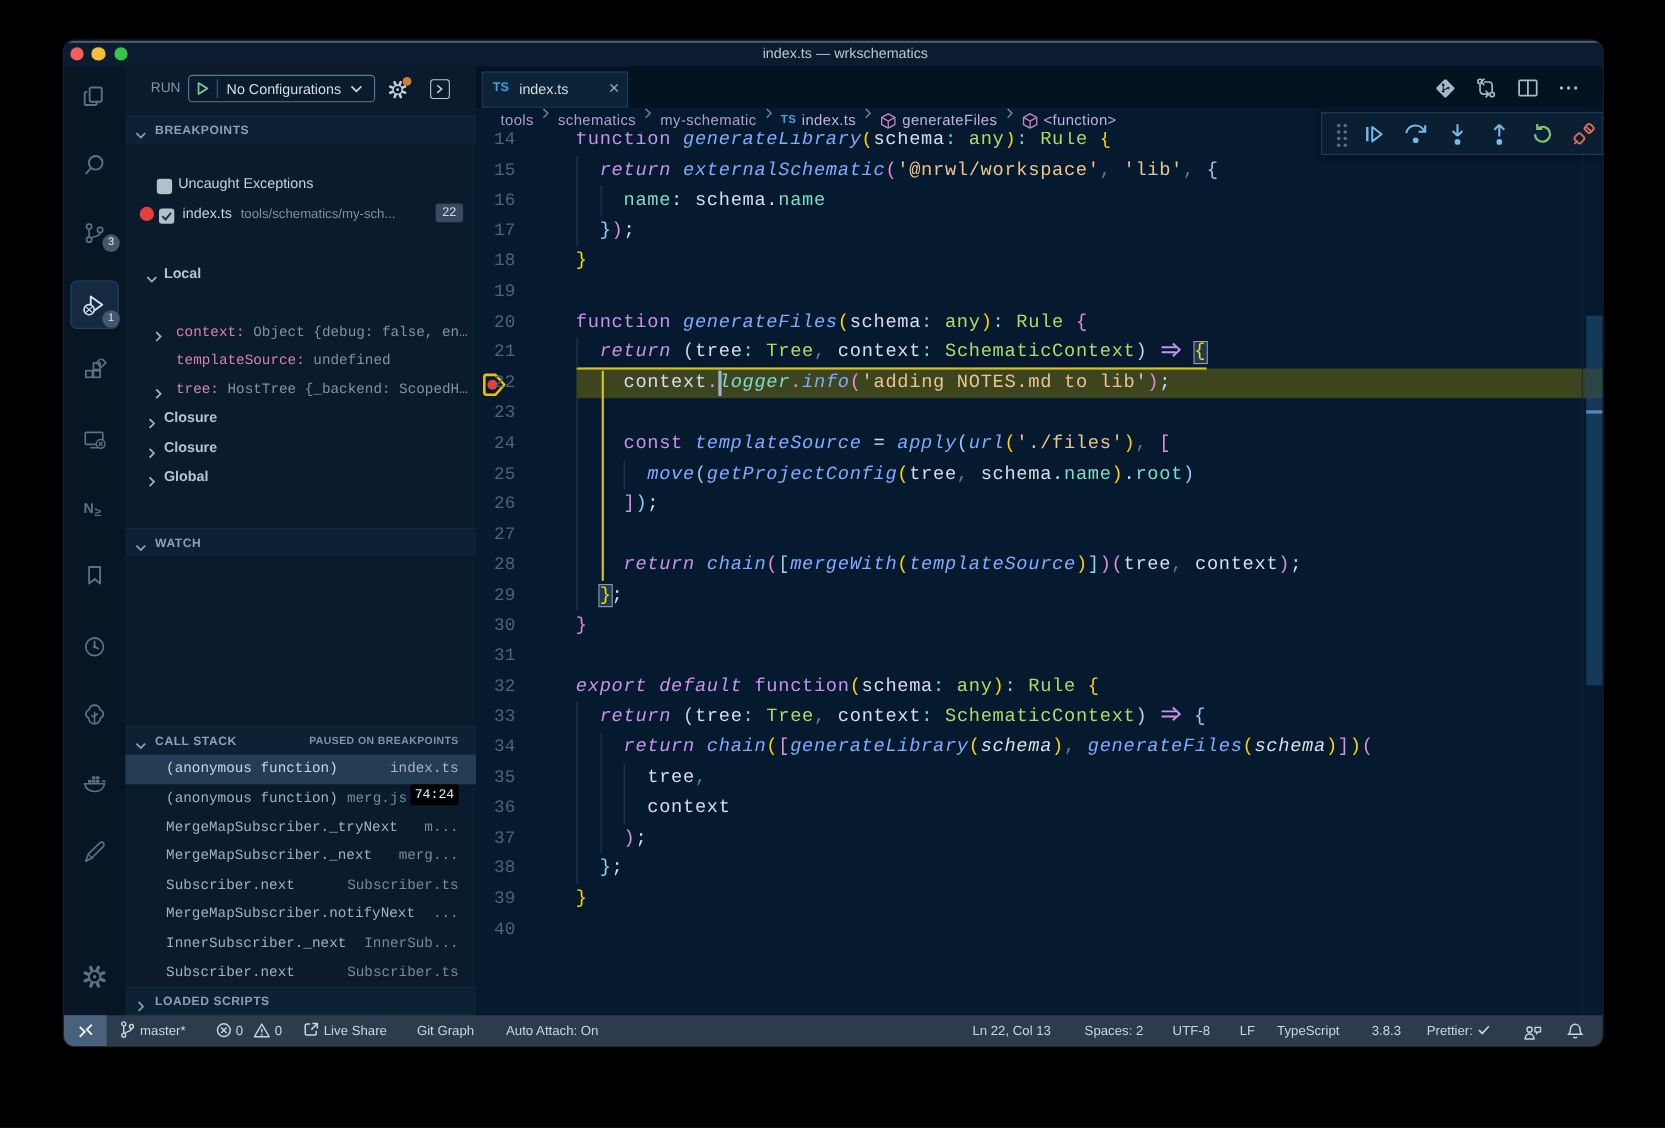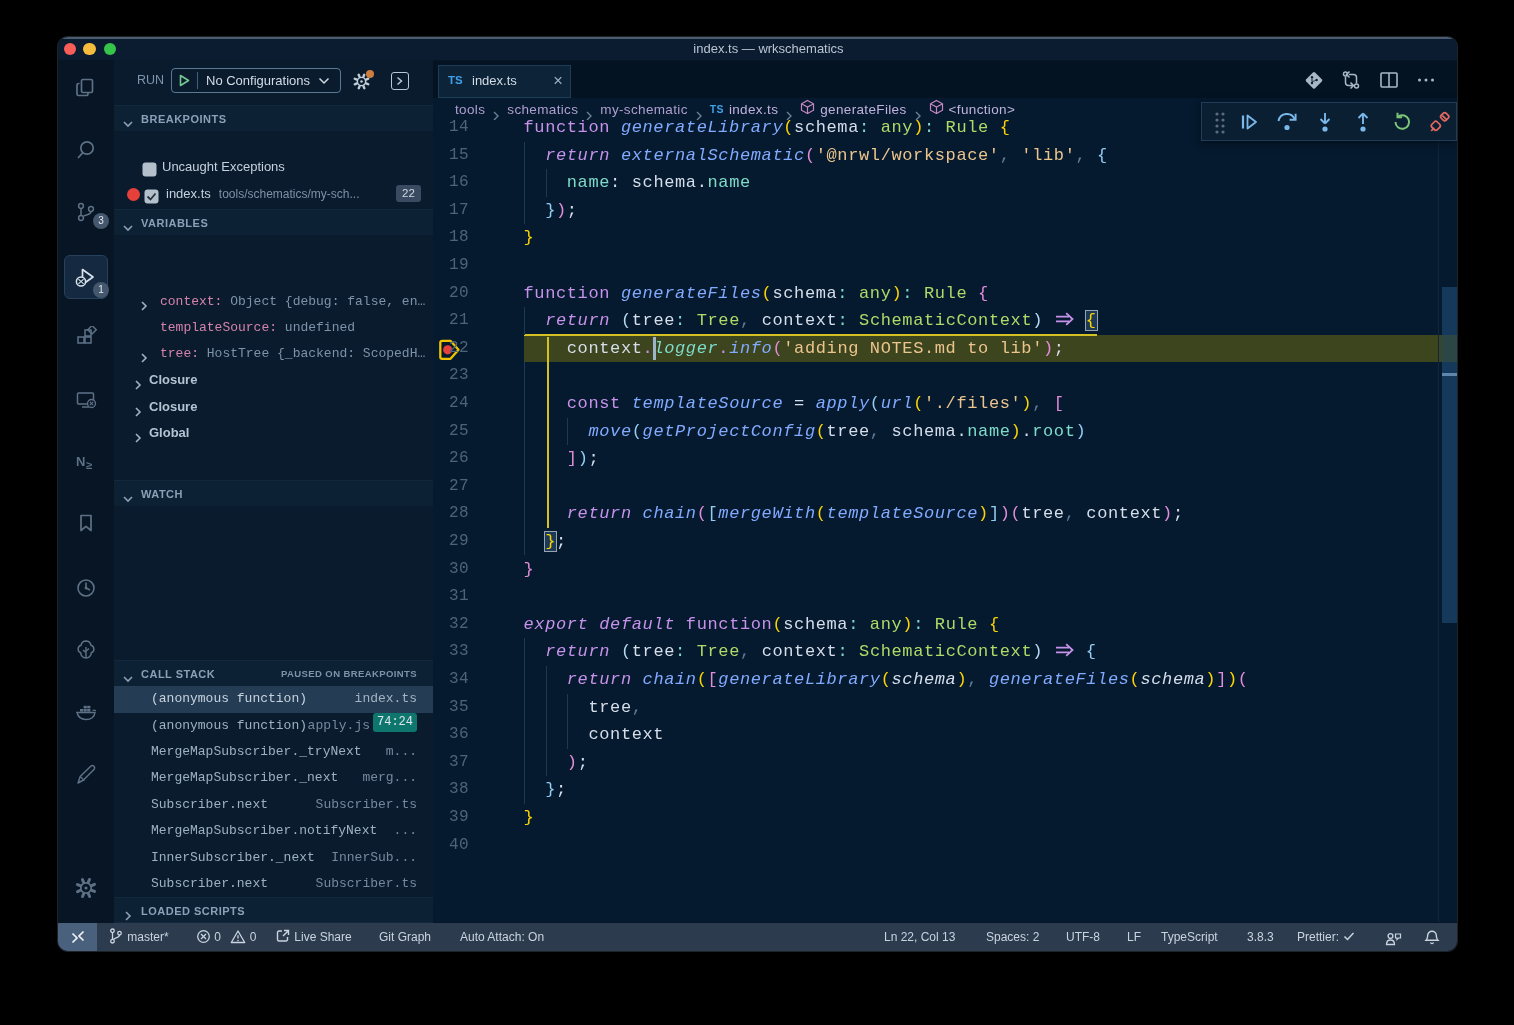--- a/index.html
+++ b/index.html
@@ -153,23 +153,23 @@
             <path d="M2 4 l4 4 4 -4" fill="none" stroke="#8aa0b6" stroke-width="1.6"></path>
           </svg></span><span style="margin-left:27px">BREAKPOINTS</span></div>
     <div class="srow" style="top:94.3px"><span style="position:absolute;left:28px;top:6px"><svg width="15" height="15" viewBox="0 0 15 15" style="">
             <rect x="0.5" y="0.5" width="14" height="14" rx="3" fill="#b3bfca"></rect>
           </svg></span><span style="margin-left:48px">Uncaught Exceptions</span></div>
     <div class="srow" style="top:120.6px"><span style="position:absolute;left:13px;top:7px;width:13px;height:13px;border-radius:50%;background:#e5403a"></span><span style="position:absolute;left:30px;top:6px"><svg width="15" height="15" viewBox="0 0 15 15" style="">
             <rect x="0.5" y="0.5" width="14" height="14" rx="3" fill="#b3bfca"></rect>
             <path d="M3.5 7.5 l3 3 L11.5 4.5" fill="none" stroke="#26323e" stroke-width="1.8"></path>
           </svg></span><span style="margin-left:52px">index.ts</span><span style="margin-left:8px;font-size:12px;color:#7e90a5">tools/schematics/my-sch...</span><span style="position:absolute;left:282px;top:4.5px;width:25px;height:17px;background:#3a4b61;border-radius:3px;text-align:center;line-height:17px;font-size:11.5px;color:#cfd9e4">22</span></div>
 
-    <div class="shead" style="top:149px"><span style="position:absolute;left:8px;top:7px"><svg width="12" height="12" viewBox="0 0 12 12" style="">
-            <path d="M2 4 l4 4 4 -4" fill="none" stroke="#8aa0b6" stroke-width="1.6"></path>
-          </svg></span><span style="margin-left:27px">VARIABLES</span></div>
+    <div class="srow" style="top:175.9px;font-weight:bold;color:#b4c3d2"><span style="position:absolute;left:18px;top:7px"><svg width="12" height="12" viewBox="0 0 12 12" style="">
+            <path d="M2 4 l4 4 4 -4" fill="none" stroke="#9fb2c4" stroke-width="1.6"></path>
+          </svg></span><span style="margin-left:35px">Local</span></div>
     <div class="srow mono" style="top:228.6px"><span style="position:absolute;left:24px;top:7px"><svg width="12" height="12" viewBox="0 0 12 12" style="">
             <path d="M4 2 l4 4 -4 4" fill="none" stroke="#9fb2c4" stroke-width="1.6"></path>
           </svg></span><span style="margin-left:46px"><span style="color:#d583ab">context: </span><span style="color:#7d93a8">Object {debug: false, en…</span></span></div>
     <div class="srow mono" style="top:255.1px"><span style="margin-left:46px"><span style="color:#d583ab">templateSource: </span><span style="color:#7d93a8">undefined</span></span></div>
     <div class="srow mono" style="top:281.3px"><span style="position:absolute;left:24px;top:7px"><svg width="12" height="12" viewBox="0 0 12 12" style="">
             <path d="M4 2 l4 4 -4 4" fill="none" stroke="#9fb2c4" stroke-width="1.6"></path>
           </svg></span><span style="margin-left:46px"><span style="color:#d583ab">tree: </span><span style="color:#7d93a8">HostTree {_backend: ScopedH…</span></span></div>
     <div class="srow" style="top:307.3px;font-weight:bold;color:#b4c3d2"><span style="position:absolute;left:18px;top:7px"><svg width="12" height="12" viewBox="0 0 12 12" style="">
             <path d="M4 2 l4 4 -4 4" fill="none" stroke="#9fb2c4" stroke-width="1.6"></path>
           </svg></span><span style="margin-left:35px">Closure</span></div>
@@ -182,21 +182,21 @@
 
     <div class="shead" style="top:420px"><span style="position:absolute;left:8px;top:7px"><svg width="12" height="12" viewBox="0 0 12 12" style="">
             <path d="M2 4 l4 4 4 -4" fill="none" stroke="#8aa0b6" stroke-width="1.6"></path>
           </svg></span><span style="margin-left:27px">WATCH</span></div>
 
     <div class="shead" style="top:600px"><span style="position:absolute;left:8px;top:7px"><svg width="12" height="12" viewBox="0 0 12 12" style="">
             <path d="M2 4 l4 4 4 -4" fill="none" stroke="#8aa0b6" stroke-width="1.6"></path>
           </svg></span><span style="margin-left:27px">CALL STACK</span><span style="position:absolute;right:16px;top:0;font-size:9.5px;color:#7d93a9;letter-spacing:.4px">PAUSED ON BREAKPOINTS</span></div>
     <div style="position:absolute;left:0;top:626.2px;width:100%;height:26.4px;background:#253c55"></div>
     <div class="srow mono" style="top:626.2px;color:#c7d4df"><span style="margin-left:37px">(anonymous function)</span><span style="position:absolute;right:16px;color:#a3b4c2">index.ts</span></div>
-    <div class="srow mono" style="top:652.6px;color:#9db1c0"><span style="margin-left:37px">(anonymous function)</span><span style="position:absolute;right:63px;color:#76899d">apply.js</span><span style="position:absolute;right:16px;top:0;background:#0f766e;border-radius:3px;padding:0 4px;height:19px;line-height:19px;font-size:12px;color:#dfe7ee">74:24</span></div>
+    <div class="srow mono" style="top:652.6px;color:#9db1c0"><span style="margin-left:37px">(anonymous function)</span><span style="position:absolute;right:63px;color:#76899d">merg.js</span><span style="position:absolute;right:16px;top:0;background:#000000;border-radius:3px;padding:0 4px;height:19px;line-height:19px;font-size:12px;color:#dfe7ee">74:24</span></div>
     <div class="srow mono" style="top:705.4px;color:#9db1c0"><span style="margin-left:37px">MergeMapSubscriber._next</span><span style="position:absolute;right:16px;color:#76899d">merg...</span></div>
     <div class="srow mono" style="top:679.0px;color:#9db1c0"><span style="margin-left:37px">MergeMapSubscriber._tryNext</span><span style="position:absolute;right:16px;color:#76899d">m...</span></div>
     <div class="srow mono" style="top:731.8px;color:#9db1c0"><span style="margin-left:37px">Subscriber.next</span><span style="position:absolute;right:16px;color:#76899d">Subscriber.ts</span></div>
     <div class="srow mono" style="top:758.2px;color:#9db1c0"><span style="margin-left:37px">MergeMapSubscriber.notifyNext</span><span style="position:absolute;right:16px;color:#76899d">...</span></div>
     <div class="srow mono" style="top:784.6px;color:#9db1c0"><span style="margin-left:37px">InnerSubscriber._next</span><span style="position:absolute;right:16px;color:#76899d">InnerSub...</span></div>
     <div class="srow mono" style="top:811.0px;color:#9db1c0"><span style="margin-left:37px">Subscriber.next</span><span style="position:absolute;right:16px;color:#76899d">Subscriber.ts</span></div>
     <div class="shead" style="top:837px;border-bottom:1px solid #14283c"><span style="position:absolute;left:8px;top:7px"><svg width="12" height="12" viewBox="0 0 12 12" style="">
             <path d="M4 2 l4 4 -4 4" fill="none" stroke="#8aa0b6" stroke-width="1.6"></path>
           </svg></span><span style="margin-left:27px">LOADED SCRIPTS</span></div>
   </div>
@@ -225,21 +225,21 @@
             <rect x="3" y="4" width="16" height="14" rx="1" fill="none" stroke="#a9b8c6" stroke-width="1.6"></rect>
             <path d="M11 4 v14" stroke="#a9b8c6" stroke-width="1.6"></path>
           </svg></div>
       <div style="position:absolute;right:20px;top:8px"><svg width="22" height="22" viewBox="0 0 22 22" style="">
             <circle cx="4.5" cy="11" r="1.5" fill="#a9b8c6"></circle>
             <circle cx="11" cy="11" r="1.5" fill="#a9b8c6"></circle>
             <circle cx="17.5" cy="11" r="1.5" fill="#a9b8c6"></circle>
           </svg></div>
     </div>
     <div class="crumbs">
-      <div style="position:absolute;left:22px;top:0;display:flex;align-items:flex-end;height:23px">
+      <div style="position:absolute;left:22px;top:0;display:flex;align-items:flex-start;height:23px">
         <span>tools</span>
           <svg width="8" height="10" viewBox="0 0 8 10" style="margin:0 7px">
             <path d="M2 1 l4 4 -4 4" fill="none" stroke="#6b7f96" stroke-width="1.4"></path>
           </svg>
           <span>schematics</span>
           <svg width="8" height="10" viewBox="0 0 8 10" style="margin:0 7px">
             <path d="M2 1 l4 4 -4 4" fill="none" stroke="#6b7f96" stroke-width="1.4"></path>
           </svg>
           <span>my-schematic</span>
           <svg width="8" height="10" viewBox="0 0 8 10" style="margin:0 7px">

